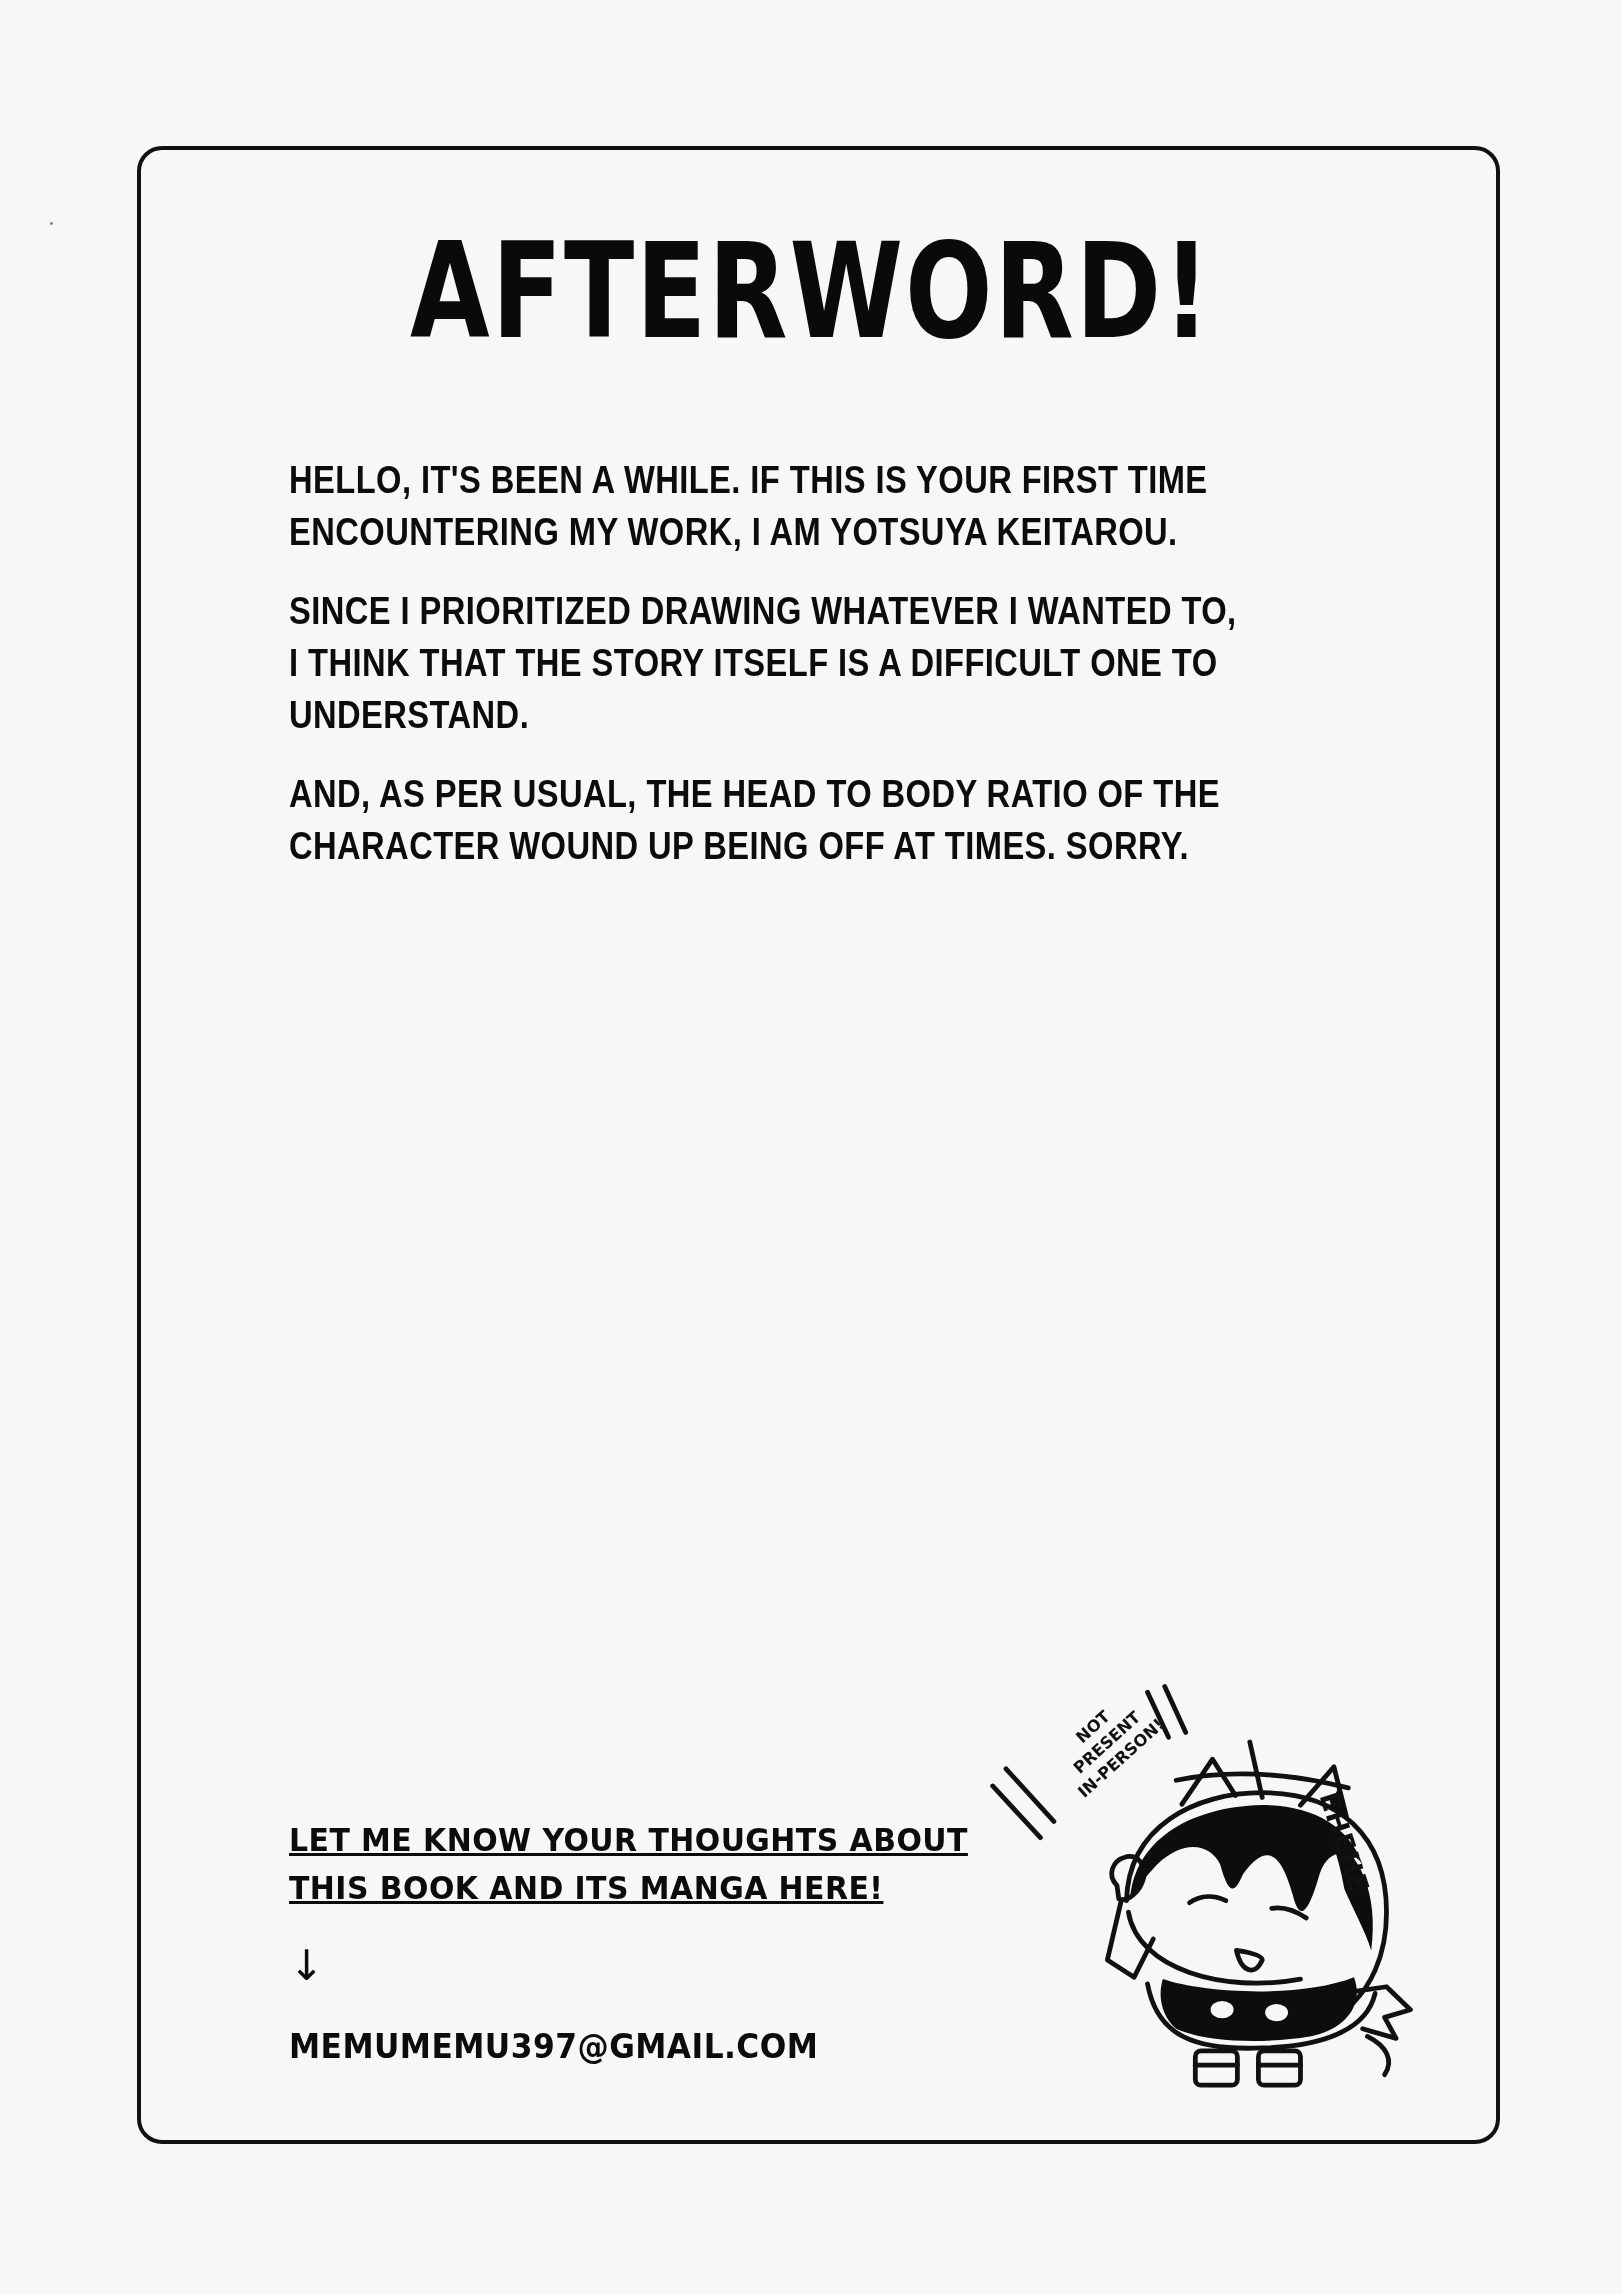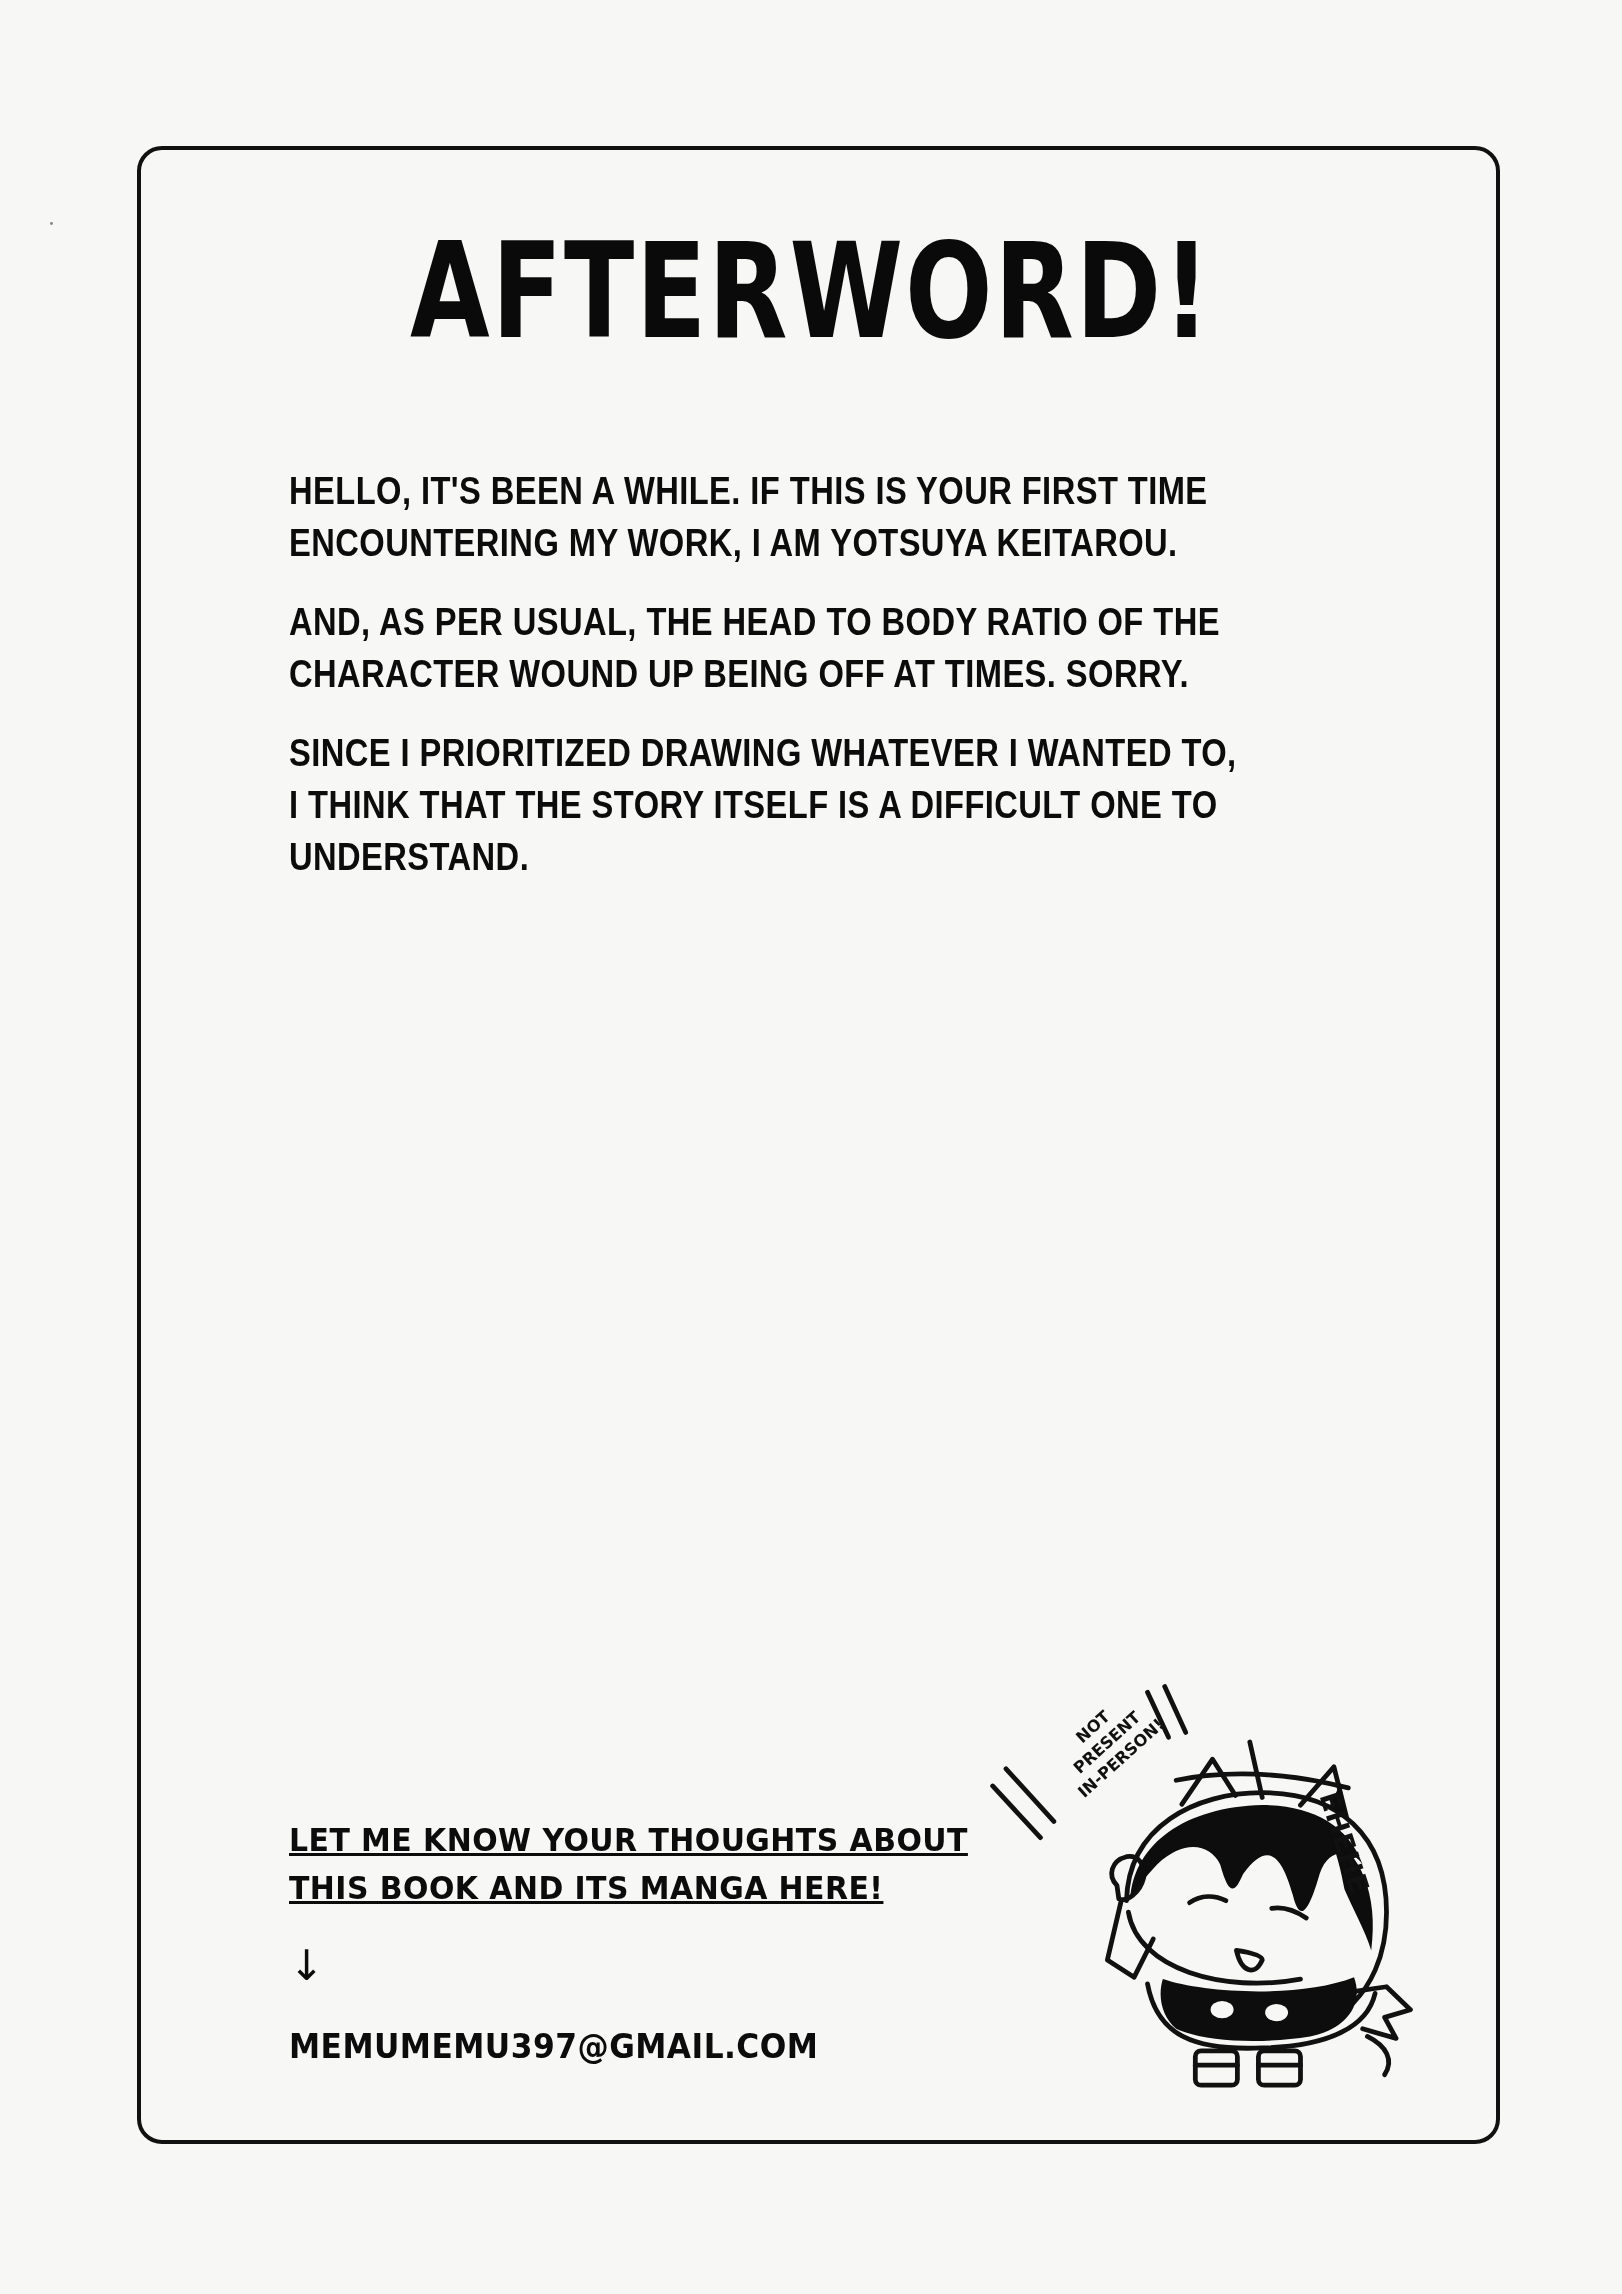--- a/index.html
+++ b/index.html
@@ -40,21 +40,21 @@
       line-height: 1;
       color: #0a0a0a;
     }
     .body-text {
       position: absolute;
       left: 289px;
       top: 449px;
       width: 1099px;
     }
     .para {
-      margin: 16px 0 27px 0;
+      margin: 5px 0 27px 0;
     }
     .line {
       display: block;
       font-family: "Liberation Sans Narrow", "Liberation Sans", sans-serif;
       font-weight: bold;
       font-size: 38px;
       line-height: 52px;
       letter-spacing: 0.5px;
       white-space: nowrap;
       transform: scaleX(0.86);
@@ -149,27 +149,27 @@
 <div class="frame"></div>
 
 <h1 class="title" style="margin:0;">AFTERWORD!</h1>
 
 <div class="body-text">
   <div class="para">
     <span class="line">HELLO, IT'S BEEN A WHILE. IF THIS IS YOUR FIRST TIME</span>
     <span class="line">ENCOUNTERING MY WORK, I AM YOTSUYA KEITAROU.</span>
   </div>
   <div class="para">
-    <span class="line">AND, AS PER USUAL, THE HEAD TO BODY RATIO OF THE</span>
-    <span class="line">CHARACTER WOUND UP BEING OFF AT TIMES. SORRY.</span>
-  </div>
-  <div class="para">
     <span class="line">SINCE I PRIORITIZED DRAWING WHATEVER I WANTED TO,</span>
     <span class="line">I THINK THAT THE STORY ITSELF IS A DIFFICULT ONE TO</span>
     <span class="line">UNDERSTAND.</span>
+  </div>
+  <div class="para">
+    <span class="line">AND, AS PER USUAL, THE HEAD TO BODY RATIO OF THE</span>
+    <span class="line">CHARACTER WOUND UP BEING OFF AT TIMES. SORRY.</span>
   </div>
 </div>
 
 <div class="contact">
   <span class="line">LET ME KNOW YOUR THOUGHTS ABOUT</span>
   <span class="line">THIS BOOK AND ITS MANGA HERE!</span>
 </div>
 
 <div class="arrow">↓</div>
 

